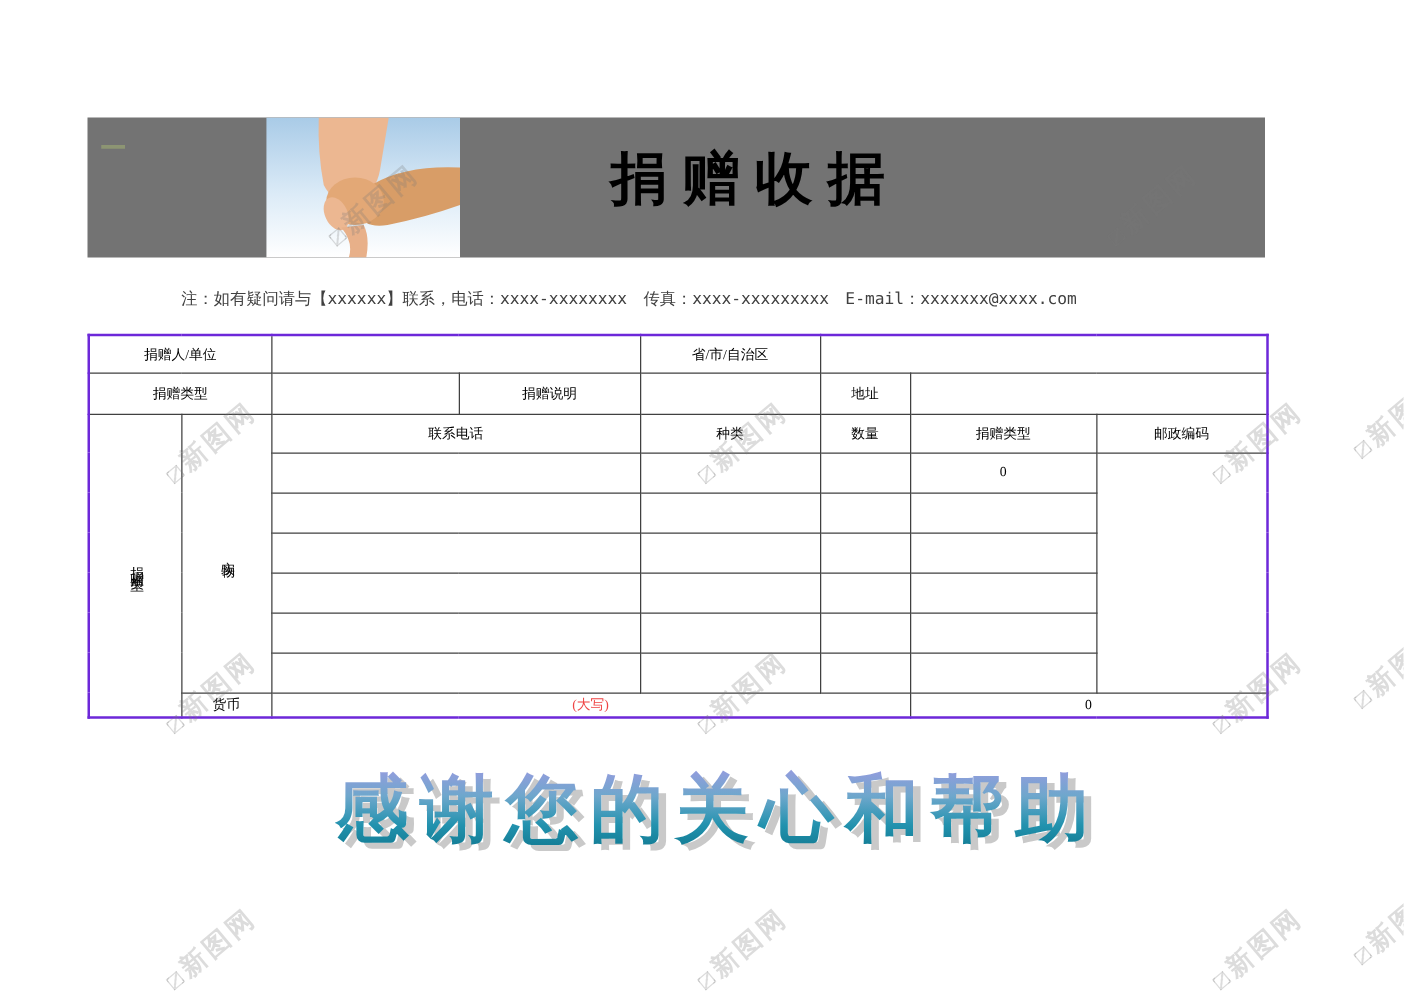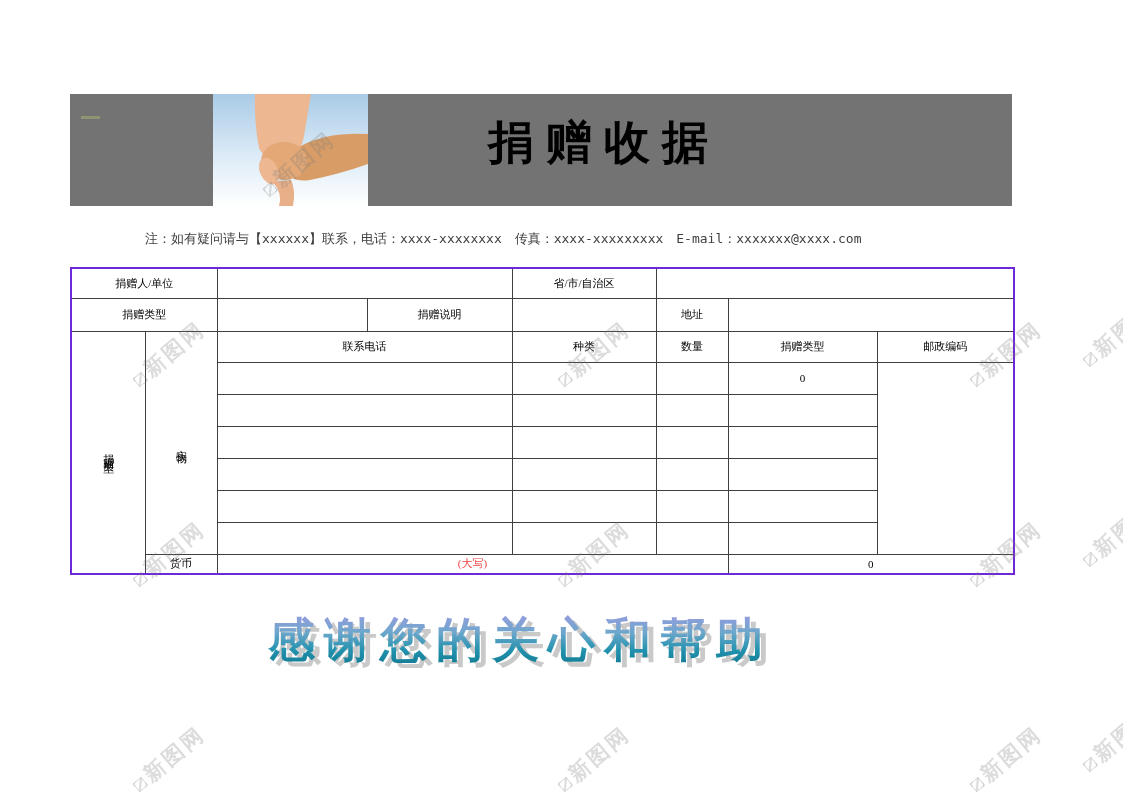--- a/index.html
+++ b/index.html
@@ -39,21 +39,21 @@
   td.caps { text-align:left; color:#ef4444; padding-left:10px; }
   .vert-text {
     display:inline-block; writing-mode:vertical-lr; text-orientation:upright;
     letter-spacing:3px; line-height:1;
   }
 
   
   .thanks-wrap {
     position:absolute; left:268px; top:612px; height:64px; white-space:nowrap;
     font-family:"Liberation Serif","DejaVu Serif",serif;
-    font-size:47px; font-weight:bold; letter-spacing:9px; line-height:1.2;
+    font-size:59px; font-weight:bold; letter-spacing:9px; line-height:1.2;
   }
   .thanks-shadow { position:absolute; left:6px; top:5px; color:#c9c9c9; }
   .thanks-fill { position:relative; color:#2590ab; }
   @supports ((-webkit-background-clip: text) or (background-clip: text)) {
     .thanks-fill {
       background:linear-gradient(180deg,#979cdf 0%,#6ea7cc 35%,#2292ae 70%,#127a92 100%);
       -webkit-background-clip:text; background-clip:text; color:transparent;
     }
   }
 

